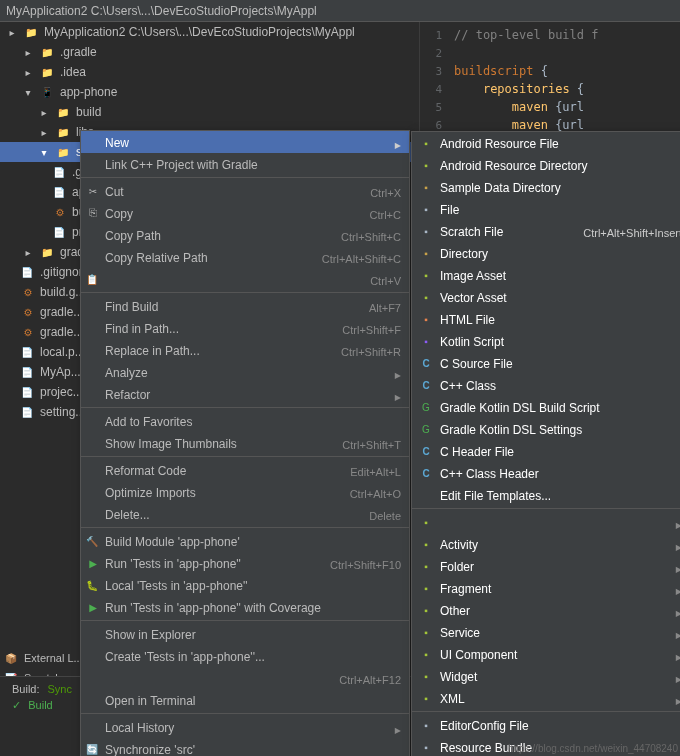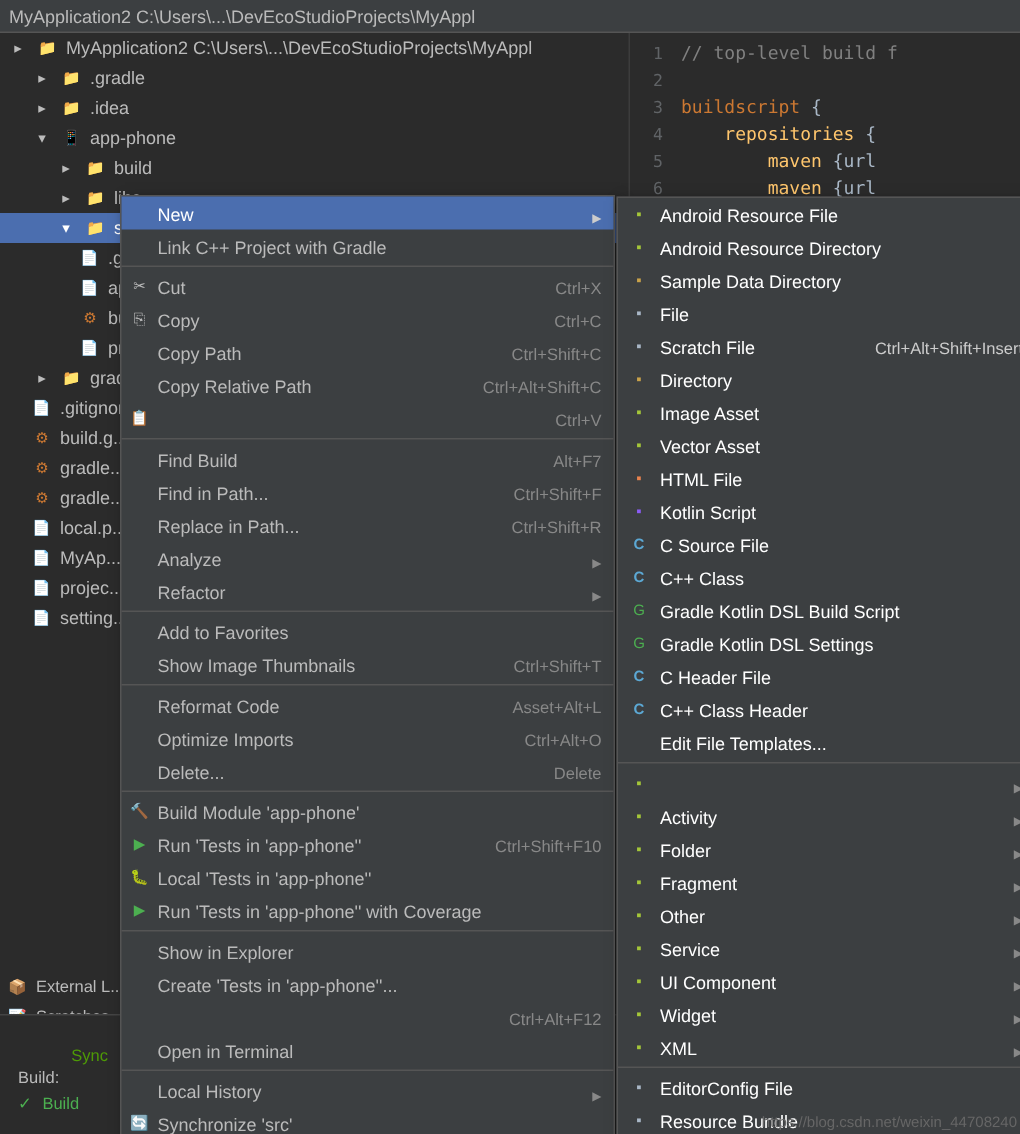--- a/index.html
+++ b/index.html
@@ -548,21 +548,21 @@
   <div class="menu-item">
     <span>Add to Favorites</span>
   </div>
   <div class="menu-item">
     <span class="menu-label">Show Image Thumbnails</span>
     <span class="shortcut">Ctrl+Shift+T</span>
   </div>
   <div class="menu-separator"></div>
   <div class="menu-item">
     <span class="menu-label">Reformat Code</span>
-    <span class="shortcut">Asset+Alt+L</span>
+    <span class="shortcut">Edit+Alt+L</span>
   </div>
   <div class="menu-item">
     <span class="menu-label">Optimize Imports</span>
     <span class="shortcut">Ctrl+Alt+O</span>
   </div>
   <div class="menu-item">
     <span class="menu-label">Delete...</span>
     <span class="shortcut">Delete</span>
   </div>
   <div class="menu-separator"></div>
@@ -603,21 +603,21 @@
   </div>
   <div class="menu-item">
     <span class="item-icon" style="color:#4caf50;">🔄</span>
     <span>Synchronize 'src'</span>
   </div>
 
 </div>
 
 <div class="bottom-bar" style="position:absolute; bottom:0; left:0; width:680px; height:80px; background:#2b2b2b; border-top:1px solid #444; padding:4px; font-size:11px;">
   <div class="build-tab" style="display:flex; align-items:center; padding:2px 8px; gap:8px;">
-    <span style="color:#bbbbbb;margin-top:30px;">Build:</span>
+    <span style="color:#bbbbbb;">Build:</span>
     <span style="color:#4e9a06; cursor:pointer;">Sync</span>
   </div>
   <div style="padding:2px 8px;">
     <span style="color:#4caf50;">✓</span>
     <span style="color:#4caf50; margin-left:4px;">Build</span>
   </div>
 </div>
 
 <div class="watermark">https://blog.csdn.net/weixin_44708240</div>
 

